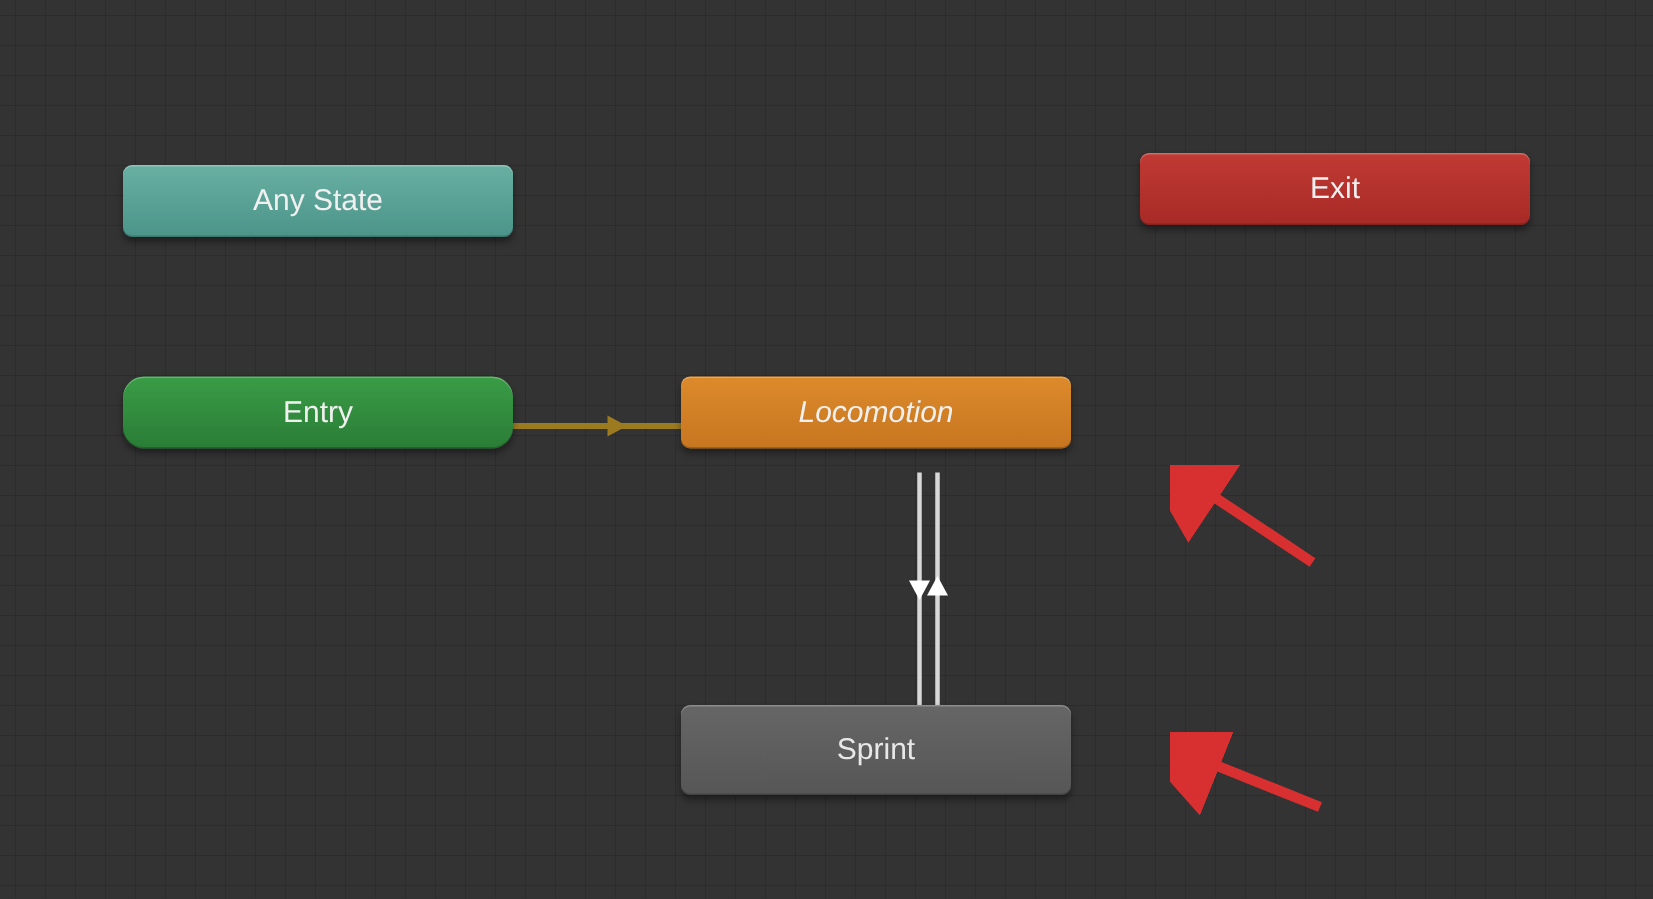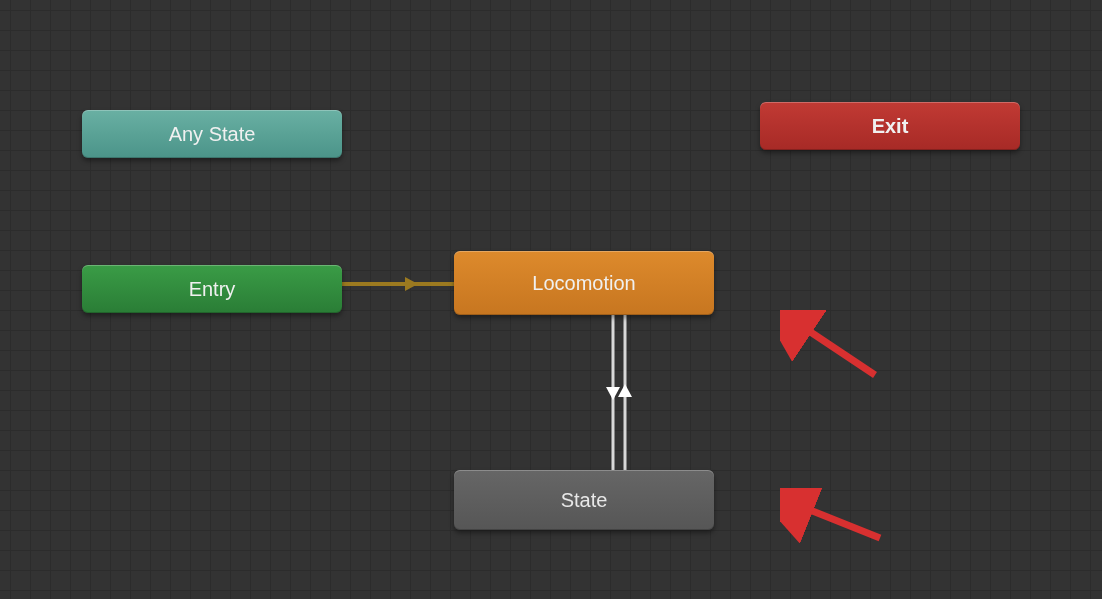--- a/index.html
+++ b/index.html
@@ -36,30 +36,31 @@
       box-shadow: 0 3px 5px rgba(0,0,0,0.4), inset 0 1px 0 rgba(255,255,255,0.25), inset 0 -1px 0 rgba(0,0,0,0.2);
       cursor: pointer;
       user-select: none;
     }
     .node-anystate {
       background: linear-gradient(to bottom, #69b0a3, #4b9489);
       left: 82px; top: 86px; margin-top: 24px;
     }
     .node-exit {
       background: linear-gradient(to bottom, #c13a34, #a72a26);
-      left: 760px; top: 102px; font-weight: bold;
+      left: 760px; top: 102px;
     }
     .node-entry {
       background: linear-gradient(to bottom, #3a9c46, #2a7d36);
-      left: 82px; top: 265px;
+      left: 82px; top: 251px; border-radius: 14px;
     }
     .node-locomotion {
       background: linear-gradient(to bottom, #dd8a2c, #c77620);
       left: 454px; top: 251px;
-      height: 64px;
+      height: 48px;
+      font-style: italic;
     }
     .node-sprint {
       background: linear-gradient(to bottom, #666666, #565656);
       color: #e8e8e8;
       left: 454px; top: 470px;
       height: 60px;
     }
     .svg-layer {
       position: absolute;
       inset: 0;
@@ -101,21 +102,21 @@
 
 <div class="node node-entry">
   <span>Entry</span>
 </div>
 
 <div class="node node-locomotion">
   <span>Locomotion</span>
 </div>
 
 <div class="node node-sprint">
-  <span>State</span>
+  <span>Sprint</span>
 </div>
 
 <svg class="arrow-annotation" style="left:780px; top:310px;" width="120" height="80">
   <defs>
     <marker id="redhead1" markerWidth="10" markerHeight="10" refX="2" refY="5" orient="auto">
       <polygon points="0,0 10,5 0,10" fill="#d83030"></polygon>
     </marker>
   </defs>
   <line x1="95" y1="65" x2="20" y2="15" stroke="#d83030" stroke-width="7" marker-end="url(#redhead1)"></line>
 </svg>

